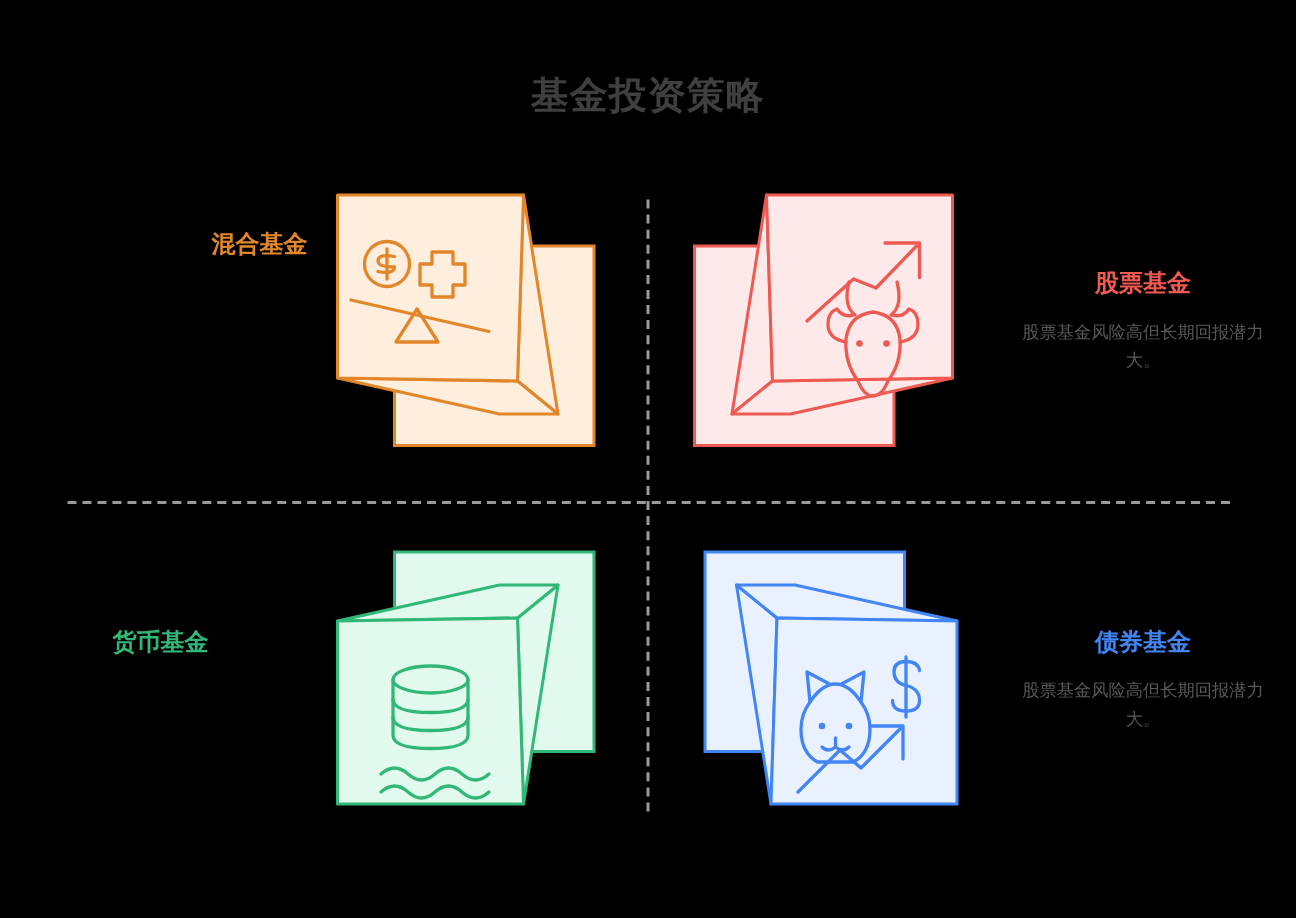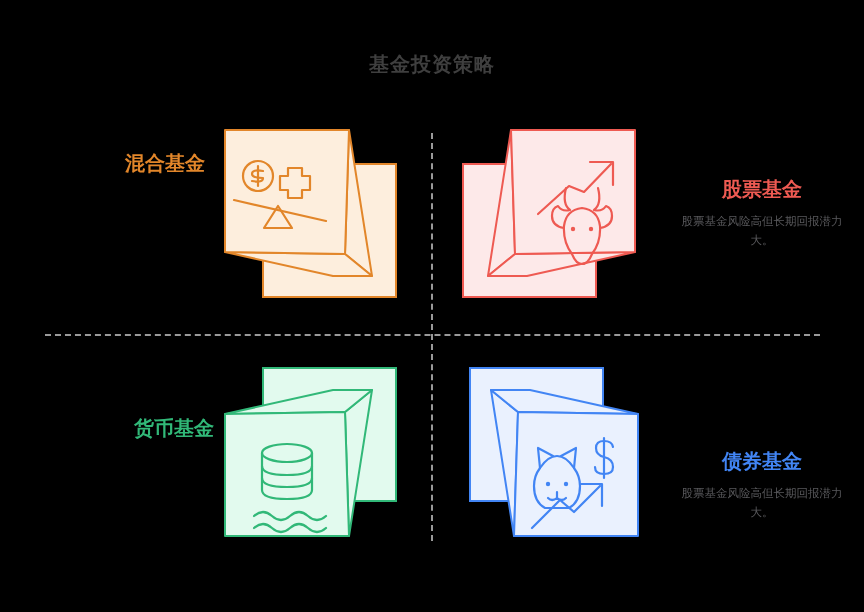--- a/index.html
+++ b/index.html
@@ -22,21 +22,21 @@
     background: #000000;
   }
 
   
   #page-title {
     position: absolute;
     left: 0;
     top: 48px;
     width: 864px;
     text-align: center;
-    font-size: 20px;
+    font-size: 25px;
     font-weight: bold;
     color: #3f3f3f;
     letter-spacing: 1px;
     line-height: 32px;
   }
 
   
   .divider-h {
     position: absolute;
     left: 45px;
@@ -53,37 +53,37 @@
     height: 408px;
     border-left: 2px dashed #9a9a9a;
   }
 
   
   .qtext {
     position: absolute;
     width: 180px;
   }
   .qtext .q-title {
-    font-size: 20px;
+    font-size: 16px;
     font-weight: bold;
     line-height: 22px;
     margin-bottom: 12px;
   }
   .qtext .q-desc {
     font-size: 11.5px;
     line-height: 19px;
     color: #59595c;
   }
   .align-right { text-align: right; }
   .align-left  { text-align: center; }
 
   #text-hybrid { left: 25px;  top: 152px; }
   #text-stock  { left: 672px; top: 178px; }
-  #text-money  { left: 34px;  top: 417px; }
-  #text-bond   { left: 672px; top: 417px; margin-top: 33px; }
+  #text-money  { left: 17px;  top: 417px; text-align: center; }
+  #text-bond   { left: 672px; top: 417px; }
 
   
   .art {
     position: absolute;
   }
   #art-hybrid { left: 216px; top: 116px; width: 200px; height: 200px; }
   #art-stock  { left: 466px; top: 116px; width: 200px; height: 200px; }
   #art-money  { left: 216px; top: 356px; width: 200px; height: 200px; }
   #art-bond   { left: 456px; top: 356px; width: 200px; height: 200px; }
 

